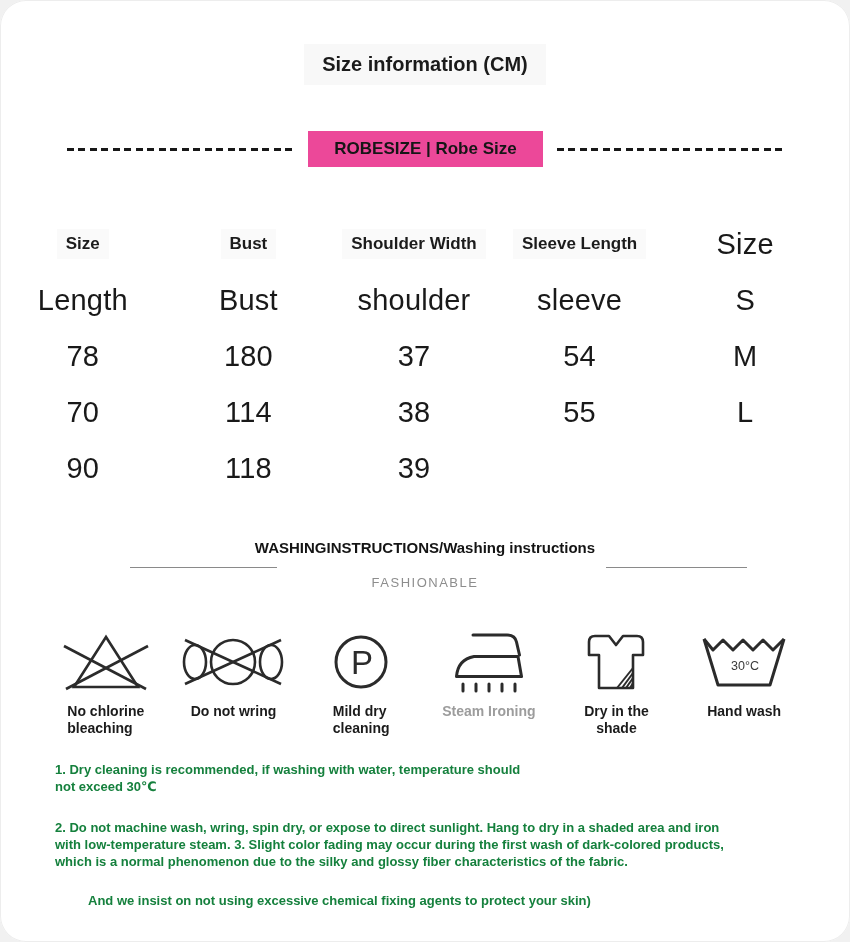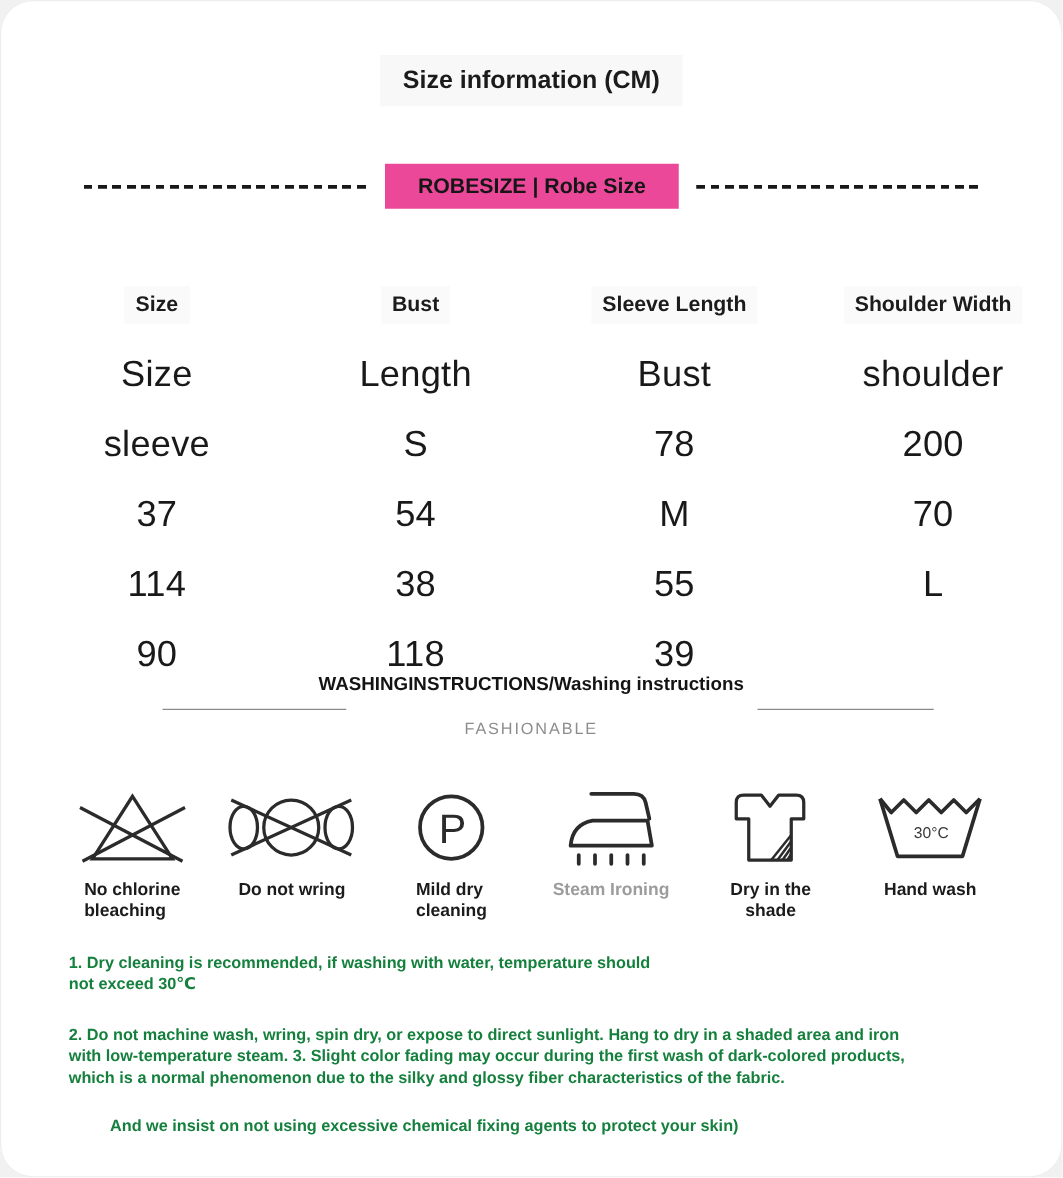--- a/index.html
+++ b/index.html
@@ -33,22 +33,22 @@
     background:repeating-linear-gradient(to right,#181818 0 7px,transparent 7px 11.5px);
   }
   .dash-left{width:228px;margin-right:13px;}
   .dash-right{width:226px;margin-left:14px;}
   .robesize-label{
     background:#ec4899;padding:8px 26px;
     font-size:17px;font-weight:bold;color:#161616;white-space:nowrap;
   }
   
   .size-table{
-    position:absolute;top:216px;left:22px;width:828px;
-    display:grid;grid-template-columns:repeat(4,1fr);grid-auto-rows:56px;
+    position:absolute;top:216px;left:0;width:828px;
+    display:grid;grid-template-columns:repeat(5,1fr);grid-auto-rows:56px;
     align-items:center;text-align:center;
   }
   .size-table .th{font-size:17px;font-weight:bold;}
   .size-table .th span{background:#fafafa;padding:5px 9px;display:inline-block;}
   .size-table .td{font-size:29px;font-weight:400;color:#191919;letter-spacing:.2px;}
   
   .wash-head{position:absolute;top:539px;left:0;right:0;text-align:center;
     font-size:15px;font-weight:bold;color:#141414;}
   .rule{position:absolute;top:567px;height:0;border-top:1px solid #8a8a8a;}
   .rule-left{left:130px;width:147px;}
@@ -89,32 +89,32 @@
 
   <div class="robesize-row">
     <div class="dash-line dash-left"></div>
     <div class="robesize-label">ROBESIZE | Robe Size</div>
     <div class="dash-line dash-right"></div>
   </div>
 
   <div class="size-table">
     <div class="th"><span>Size</span></div>
     <div class="th"><span>Bust</span></div>
+    <div class="th"><span>Shoulder Width</span></div>
     <div class="th"><span>Sleeve Length</span></div>
-    <div class="th"><span>Shoulder Width</span></div>
 
     <div class="td">Size</div>
     <div class="td">Length</div>
     <div class="td">Bust</div>
     <div class="td">shoulder</div>
     <div class="td">sleeve</div>
 
     <div class="td">S</div>
     <div class="td">78</div>
-    <div class="td">200</div>
+    <div class="td">180</div>
     <div class="td">37</div>
     <div class="td">54</div>
 
     <div class="td">M</div>
     <div class="td">70</div>
     <div class="td">114</div>
     <div class="td">38</div>
     <div class="td">55</div>
 
     <div class="td">L</div>

